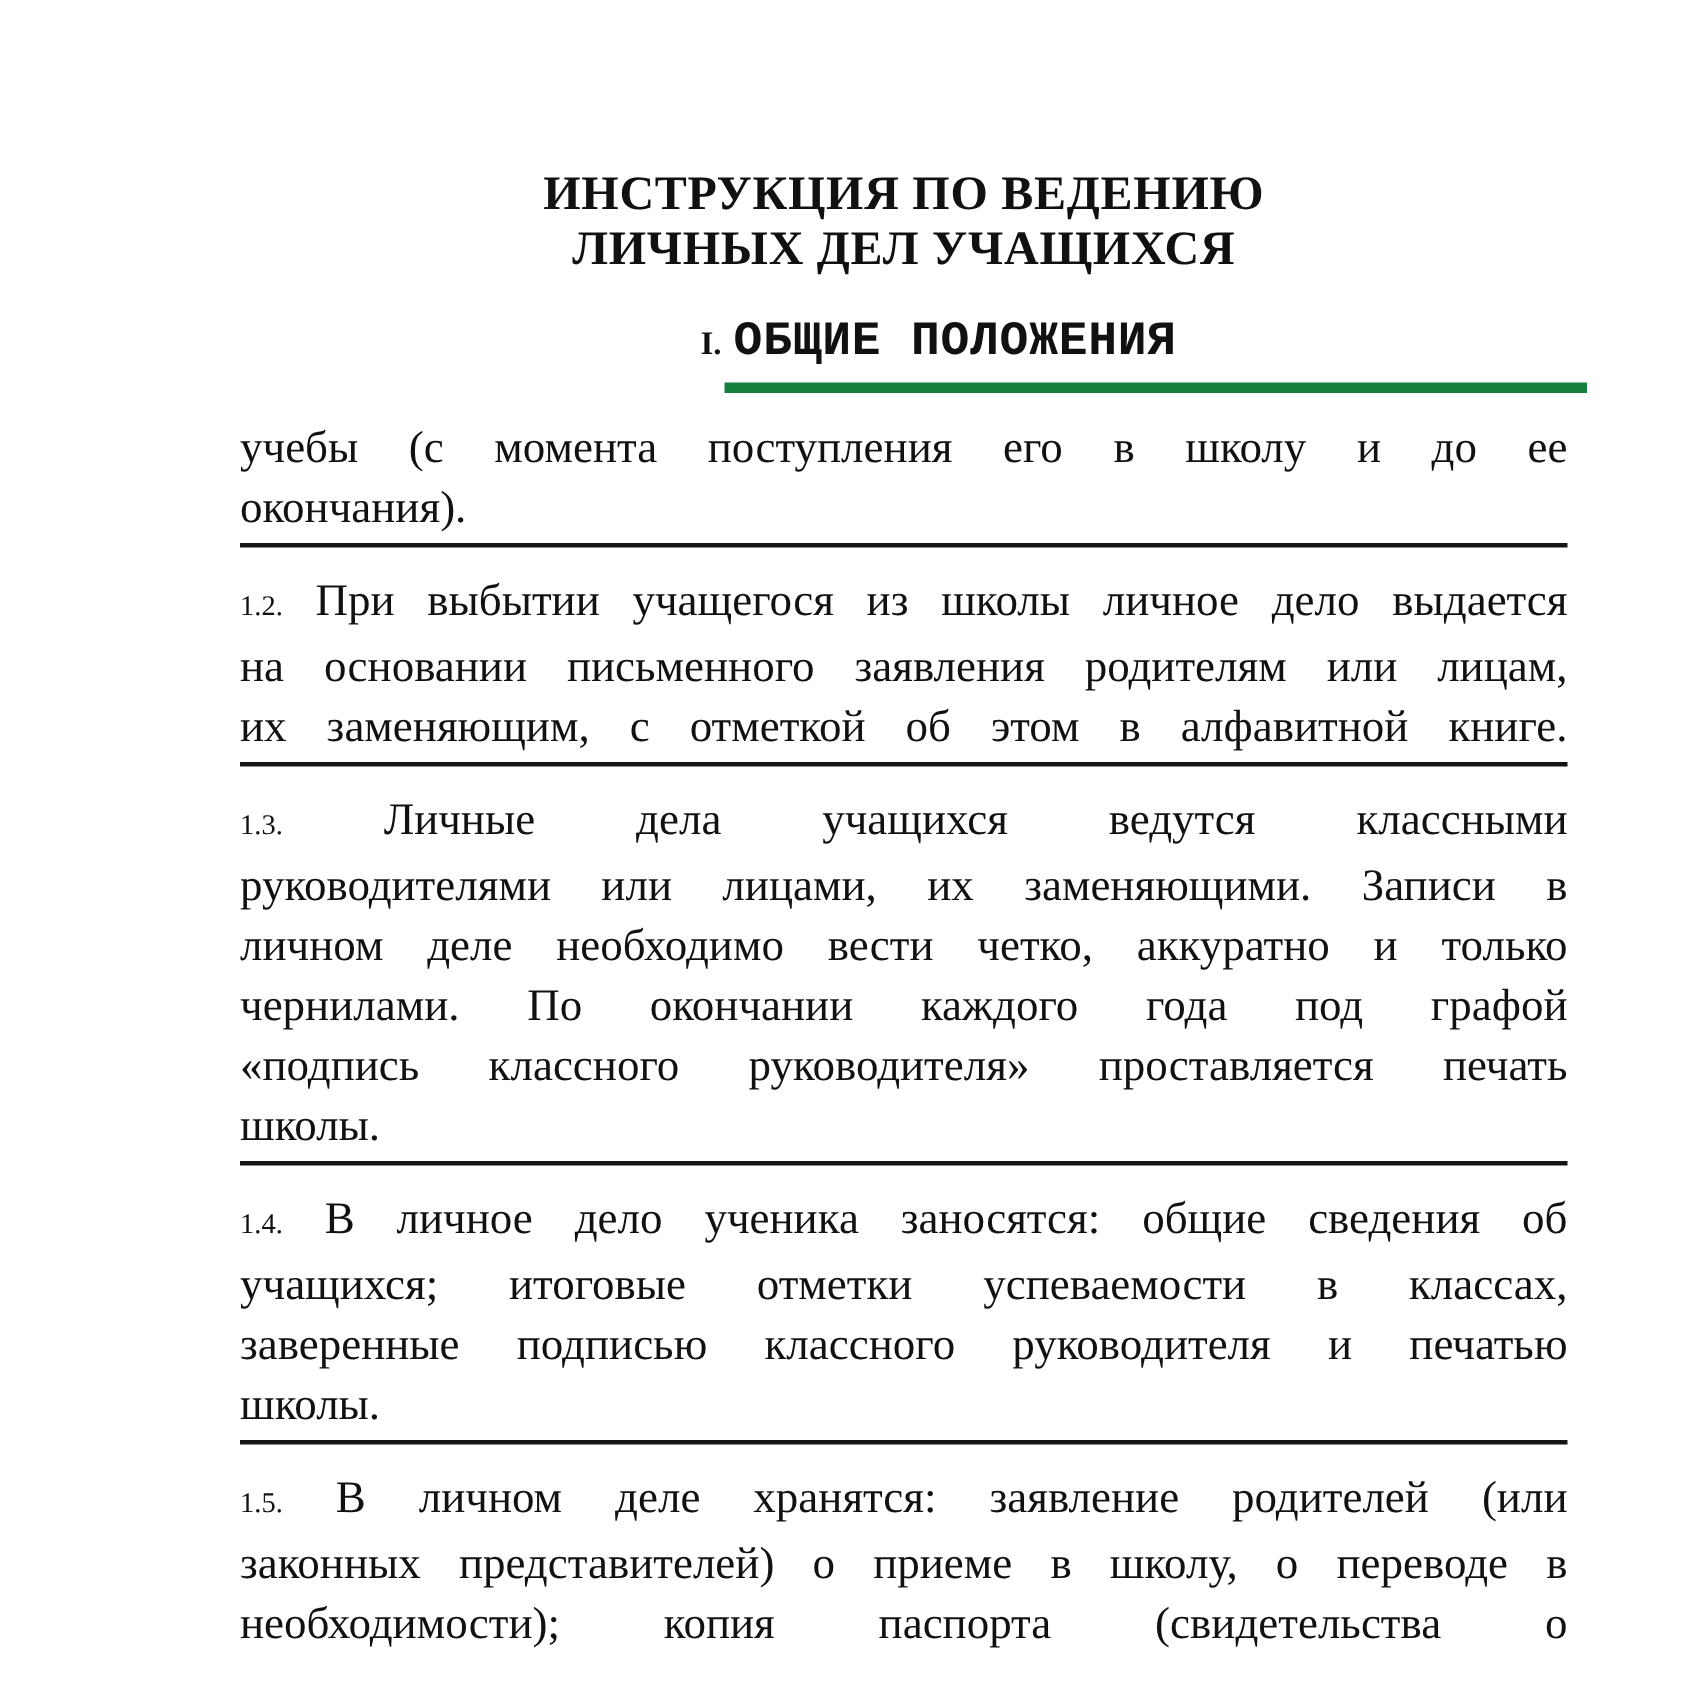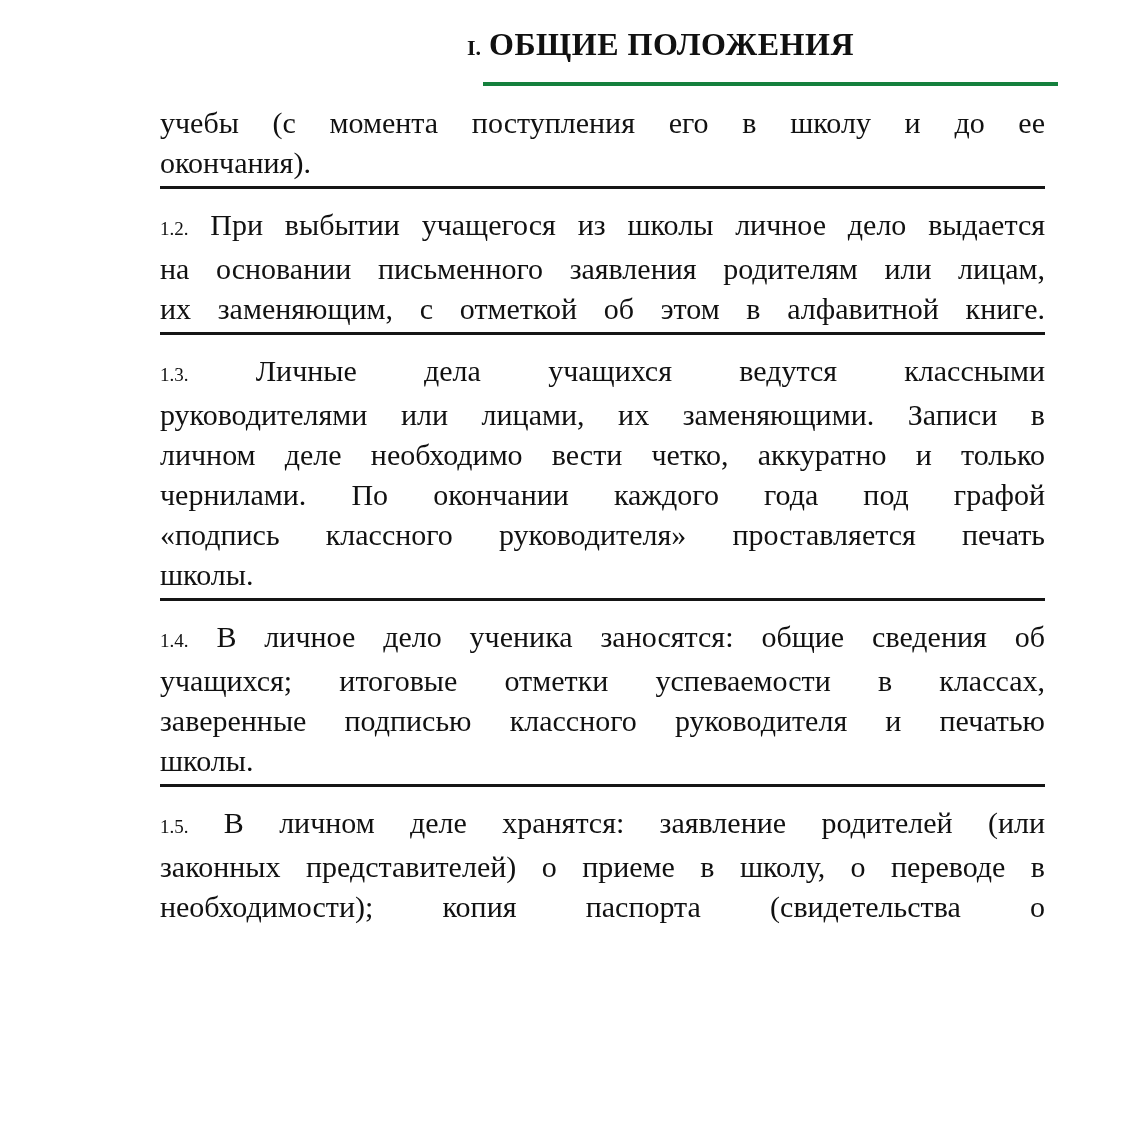--- a/index.html
+++ b/index.html
@@ -31,23 +31,24 @@
     align-items: baseline;
     margin: 26px 67px 0 467px;
     font-weight: bold;
   }
   .sec-num {
     font-size: 22px;
     flex: 0 0 auto;
   }
   .sec-underline {
     flex: 1 1 auto;
-    border-bottom: 4px solid #15803d;
-    padding-bottom: 20px;
+    border-bottom: 7px solid #15803d;
+    padding-bottom: 9px;
     margin-left: 2px;
+    font-family: Liberation Mono, monospace;
   }
   .sec-title {
     font-size: 32px;
     line-height: 36px;
     padding-left: 6px;
     letter-spacing: 0.5px;
   }
   
   .body-col {
     margin: 0 80px 0 160px;
@@ -72,20 +73,24 @@
     height: 3px;
     background: #151515;
     margin-top: 3px;
   }
 </style>
 </head>
 <body>
 
 <div class="page">
 
+  <div class="doc-title">
+    <div>ИНСТРУКЦИЯ ПО ВЕДЕНИЮ</div>
+    <div>ЛИЧНЫХ ДЕЛ УЧАЩИХСЯ</div>
+  </div>
 
   <div class="heading-row">
     <span class="sec-num">I.</span>
     <span class="sec-underline">
       <span class="sec-title">ОБЩИЕ ПОЛОЖЕНИЯ</span>
     </span>
   </div>
 
   <div class="body-col" id="paragraphs">
       <div class="para">

